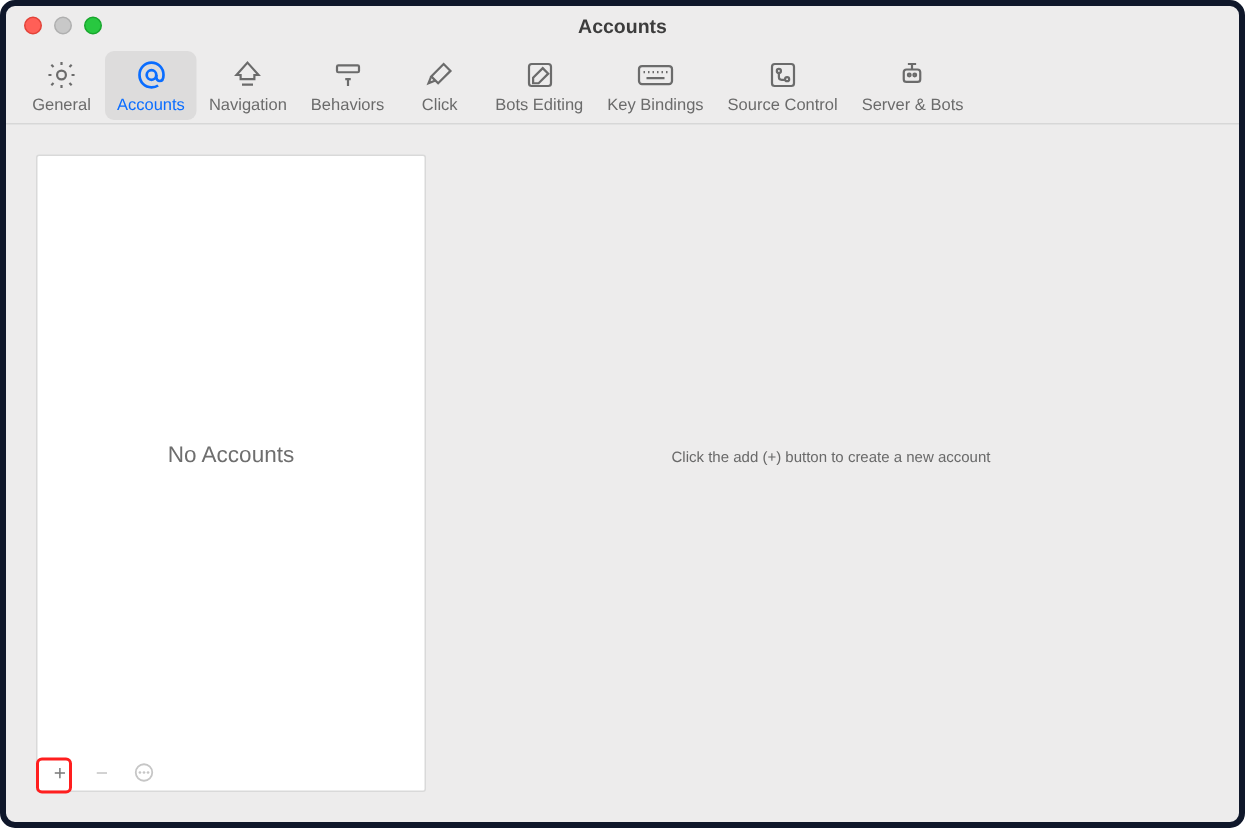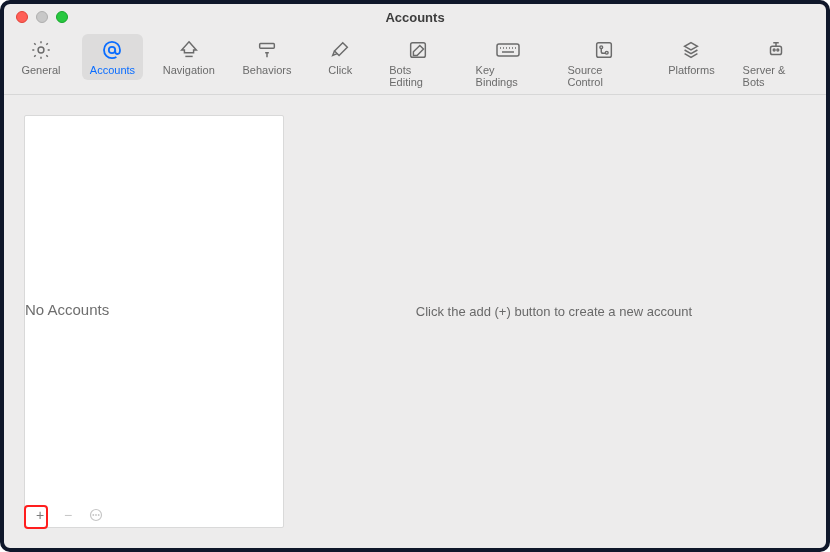--- a/index.html
+++ b/index.html
@@ -45,21 +45,21 @@
       text-align: center;
       font-size: 13px;
       font-weight: 600;
       color: #3d3d3d;
       pointer-events: none;
     }
     .toolbar {
       display: flex;
       align-items: flex-start;
       padding: 4px 8px 2px 8px;
-      gap: 12px;
+      gap: 0;
       border-bottom: 1px solid #d7d7d7;
     }
     .tab {
       display: flex;
       flex-direction: column;
       align-items: center;
       justify-content: flex-start;
       padding: 4px 8px;
       min-width: 58px;
       border-radius: 6px;
@@ -97,21 +97,21 @@
       border: 1px solid #d9d9d9;
       border-radius: 2px;
       display: flex;
       flex-direction: column;
       position: relative;
     }
     .sidebar-body {
       flex: 1;
       display: flex;
       align-items: center;
-      justify-content: flex-start;
+      justify-content: center;
       color: #6e6e6e;
       font-size: 15px;
     }
     .sidebar-footer {
       height: 24px;
       display: flex;
       align-items: center;
       gap: 10px;
       padding: 0 6px;
     }
@@ -134,21 +134,21 @@
       border: 2.5px solid #ff1e1e;
       border-radius: 4px;
       pointer-events: none;
     }
     .detail {
       flex: 1;
       display: flex;
       align-items: center;
       justify-content: center;
       color: #696969;
-      font-size: 13px;
+      font-size: 10px;
       padding-bottom: 20px;
     }
   </style>
 </head>
 <body>
 
 <div class="window">
 
   <div class="titlebar">
     <div class="traffic-lights">
@@ -236,29 +236,20 @@
         <svg width="22" height="22" viewBox="0 0 24 24" fill="none" stroke="#6b6b6b" stroke-width="1.6">
           <rect x="4" y="4" width="16" height="16" rx="2"></rect>
           <circle cx="9" cy="9" r="1.5"></circle>
             <circle cx="15" cy="15" r="1.5"></circle>
           <path d="M9 10.5v3a2 2 0 002 2h2.5"></path>
         </svg>
       </div>
       <span class="tab-label">Source Control</span>
     </div>
 
-    <div class="tab">
-      <div class="icon-wrap">
-        <svg width="22" height="22" viewBox="0 0 24 24" fill="none" stroke="#6b6b6b" stroke-width="1.6">
-          <path d="M12 4l7 4-7 4-7-4z"></path>
-          <path d="M5 12l7 4 7-4M5 16l7 4 7-4"></path>
-        </svg>
-      </div>
-      <span class="tab-label">Platforms</span>
-    </div>
 
 
     <div class="tab">
       <div class="icon-wrap">
         <svg width="22" height="22" viewBox="0 0 24 24" fill="none" stroke="#6b6b6b" stroke-width="1.6">
           <rect x="6" y="8" width="12" height="9" rx="2"></rect>
           <circle cx="10" cy="12" r="1"></circle>
             <circle cx="14" cy="12" r="1"></circle>
           <path d="M12 4v4M9 4h6"></path>
         </svg>

